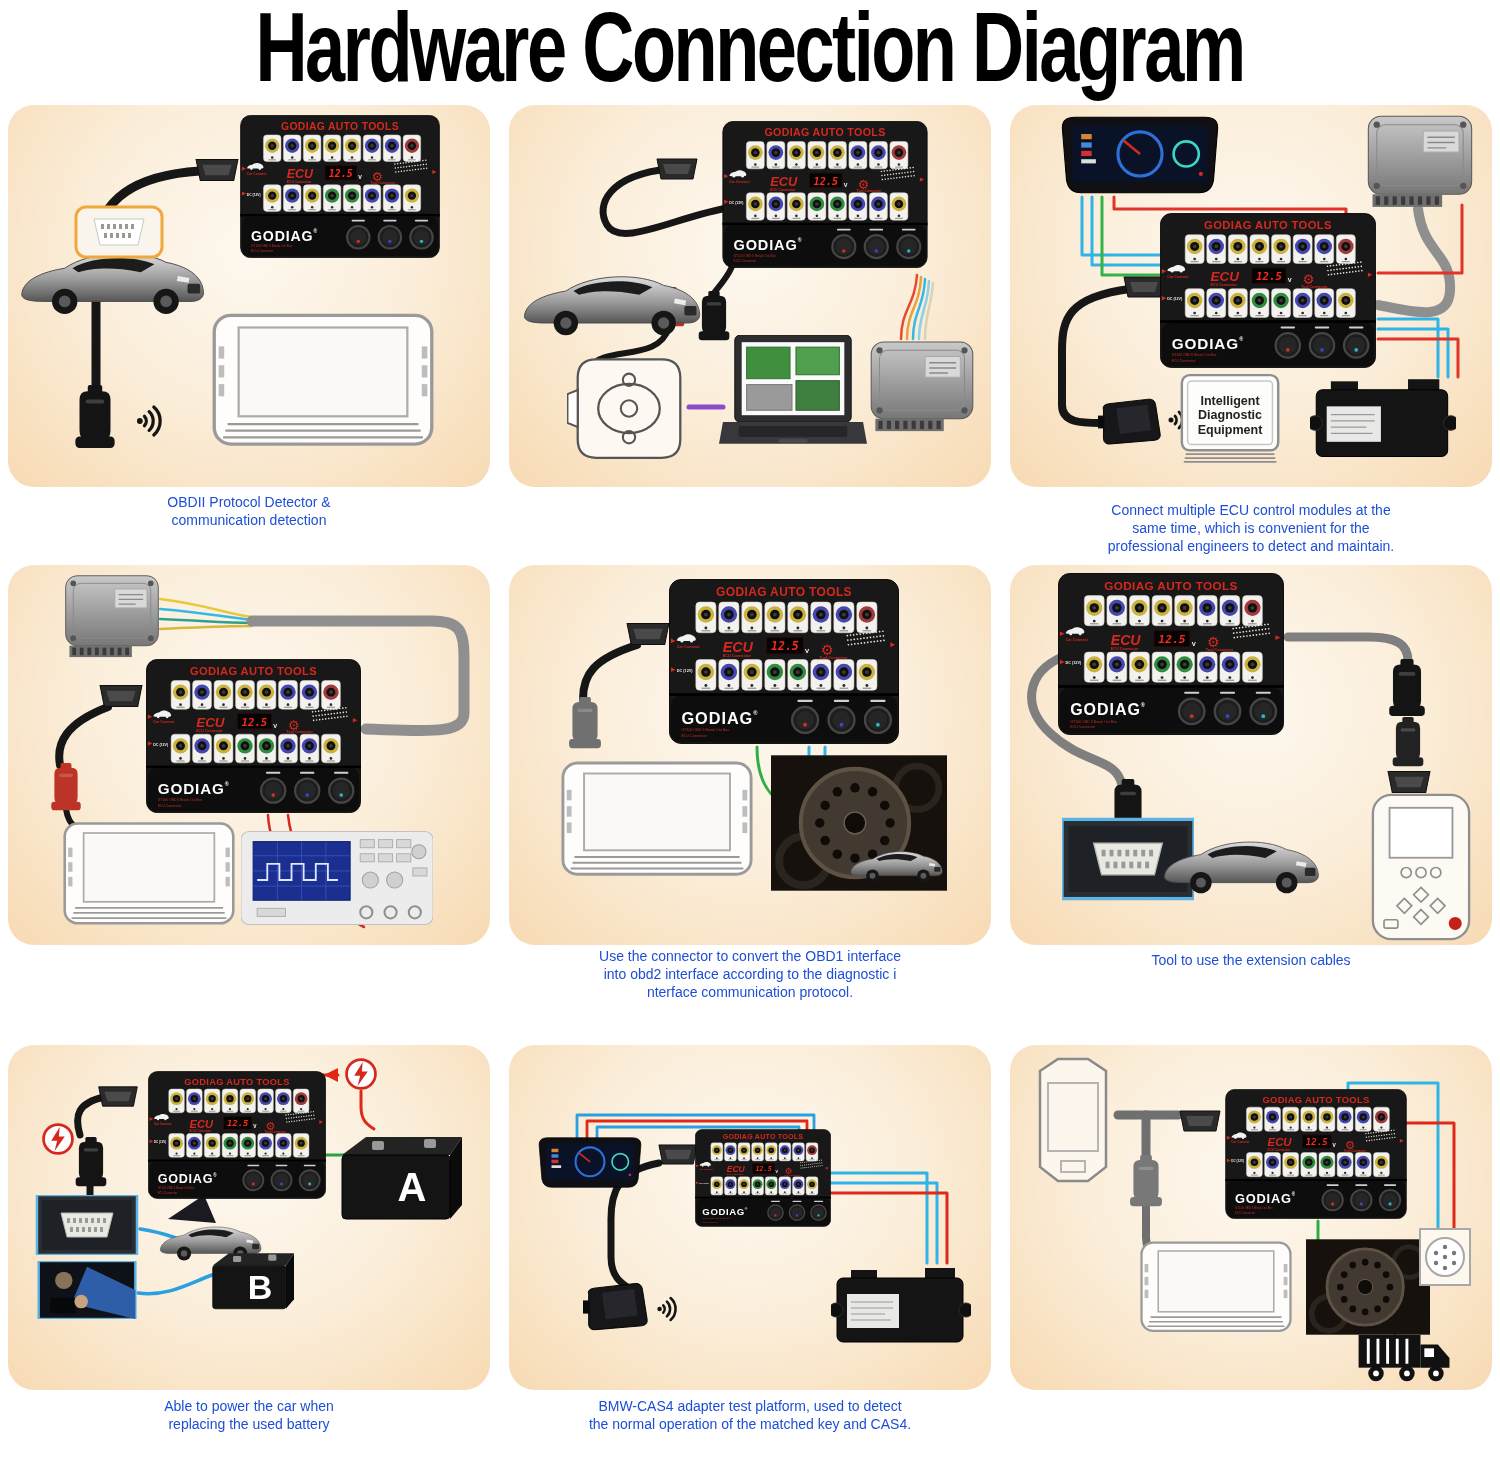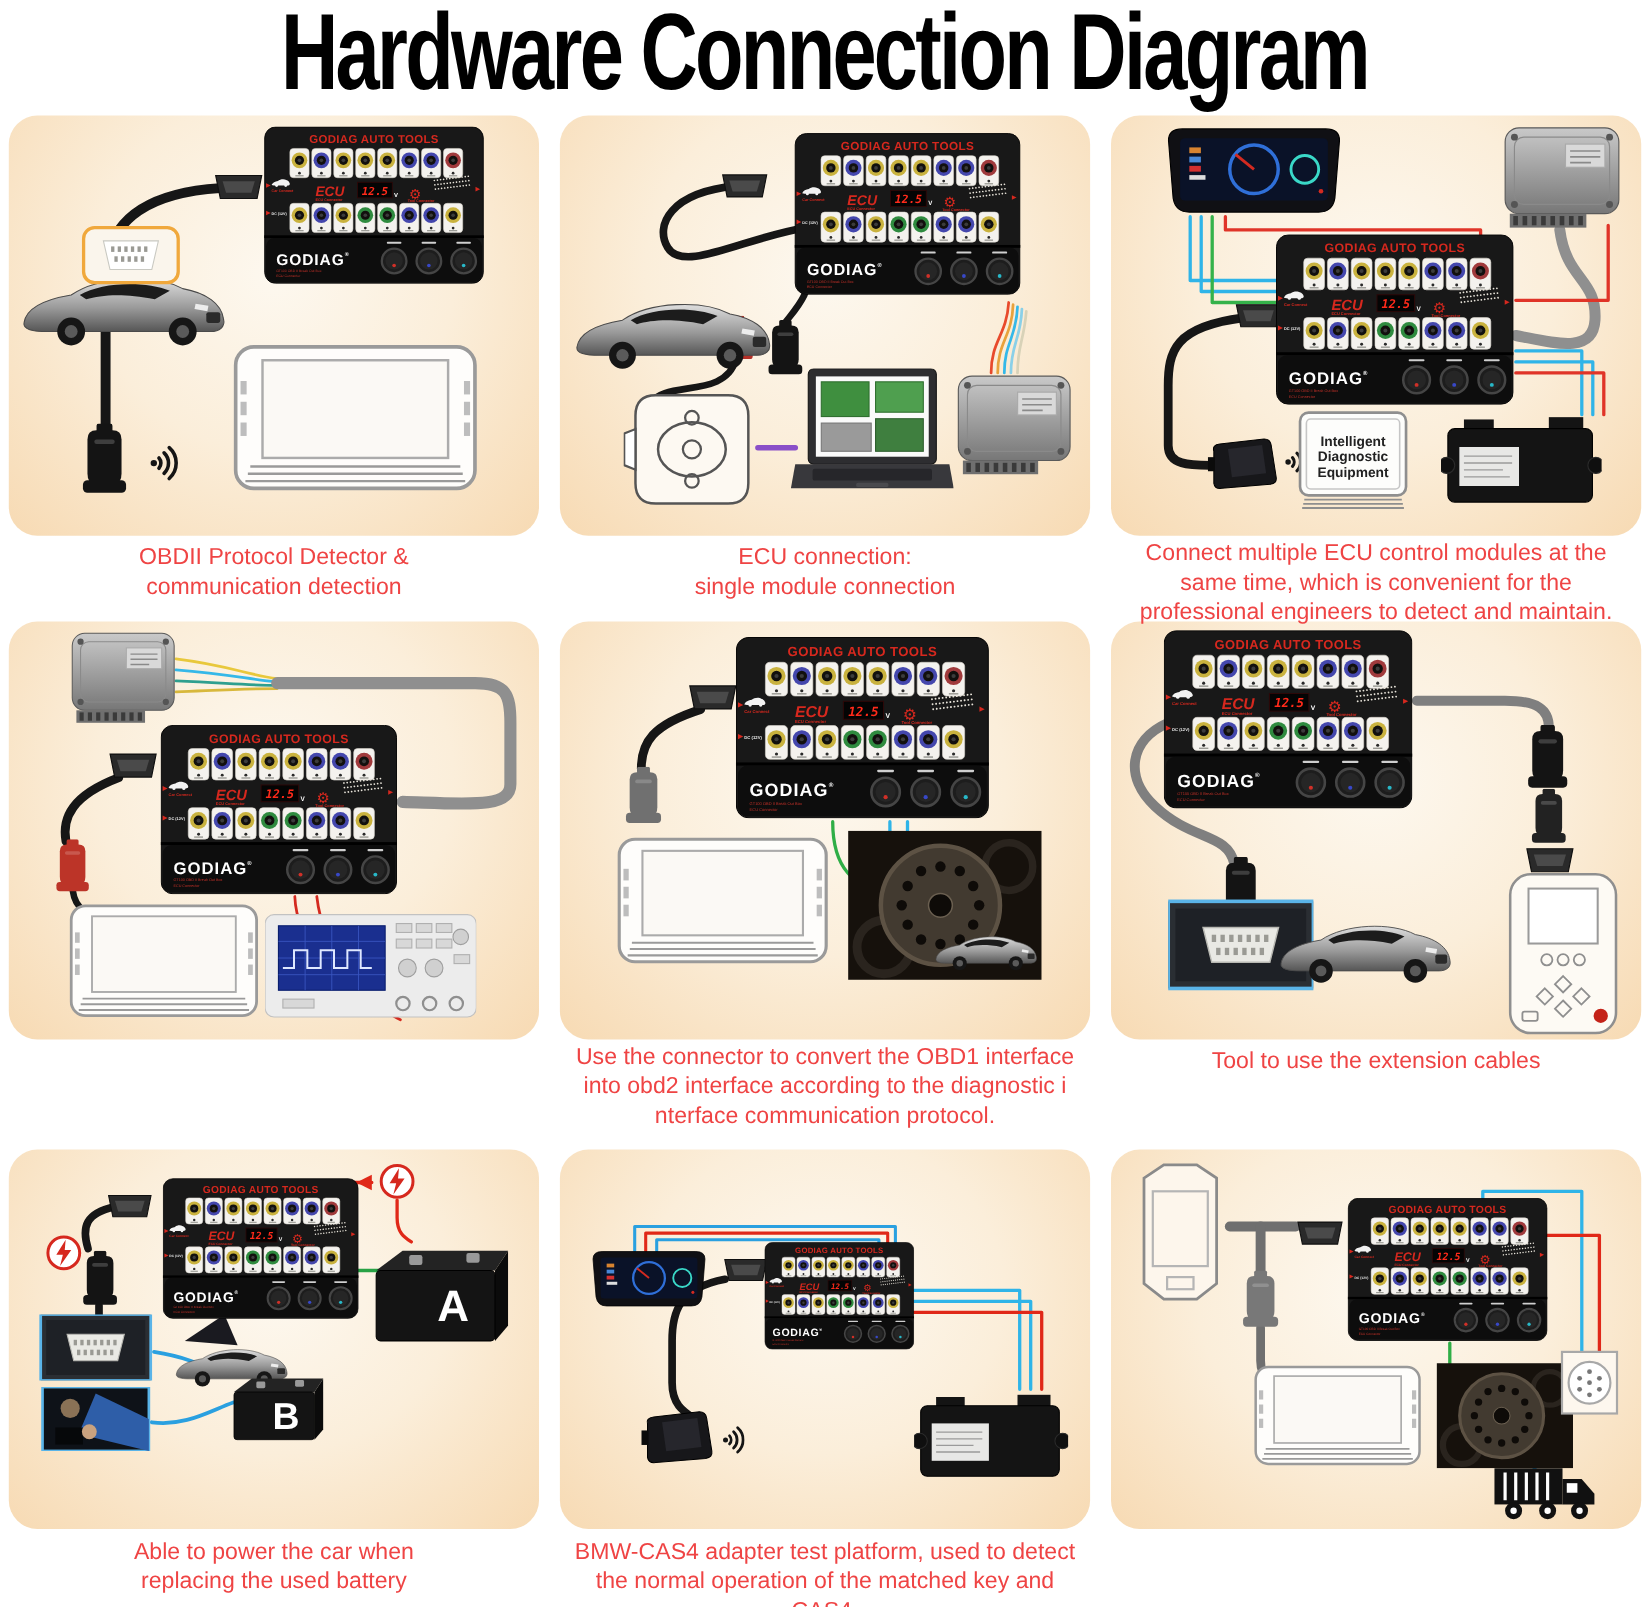--- a/index.html
+++ b/index.html
@@ -5,22 +5,22 @@
   html,body{margin:0;padding:0;background:#ffffff;}
   #page{position:relative;width:1500px;height:1461px;background:#fff;overflow:hidden;
         font-family:"Liberation Sans",sans-serif;}
   #title-wrap{position:absolute;top:-4px;left:0;width:1500px;text-align:center;}
   #page-title{display:inline-block;font-size:88px;font-weight:bold;color:#000;
         letter-spacing:-3px;transform:scale(0.82,1.12);transform-origin:50% 50%;
         white-space:nowrap;}
   .panel{position:absolute;border-radius:26px;
         background:radial-gradient(ellipse at 50% 38%, #fdf8ef 0%, #fbeeda 48%, #f7dab3 100%);}
   .panel svg{display:block;width:100%;height:100%;}
-  .caption{position:absolute;width:482px;text-align:center;font-size:21px;line-height:1.28;
-        color:#ef4444;}
+  .caption{position:absolute;width:482px;text-align:center;font-size:14px;line-height:1.28;
+        color:#1d4ed8;}
   .wire{fill:none;stroke-linecap:round;stroke-linejoin:round;}
   
   .dv-brand{font-family:"Liberation Sans",sans-serif;font-weight:bold;font-size:12.5px;
         fill:#d6281e;letter-spacing:.4px;text-anchor:middle;}
   .dv-ecu{font-family:"Liberation Sans",sans-serif;font-weight:bold;font-style:italic;
         font-size:15px;fill:#d6281e;}
   .dv-tiny{font-family:"Liberation Sans",sans-serif;font-weight:bold;font-size:4px;fill:#d6281e;}
   .dv-tiny.wh{fill:#e8e8e8;}
   .dv-disp{font-family:"DejaVu Sans Mono",monospace;font-weight:bold;font-style:italic;
         font-size:12px;fill:#ff2a1a;text-anchor:middle;}
@@ -741,19 +741,18 @@
             <circle cx="426" cy="208" r="2.2"></circle>
           <circle cx="435" cy="212" r="2.2"></circle>
         </g>
       </g>
       <use href="#sym-truck" x="344" y="284" width="102" height="58"></use>
       <use href="#sym-device" x="215" y="44" width="182" height="130"></use>
     </svg>
   </div>
 
   <div class="caption" style="left:8px;top:494px">OBDII Protocol Detector &amp;<br>communication detection</div>
-  <div class="caption" style="left:509px;top:494px">ECU connection:<br>single module connection</div>
-  <div class="caption" style="left:1010px;top:490px">Connect multiple ECU control modules at the<br>same time, which is convenient for the<br>professional engineers to detect and maintain.</div>
+  <div class="caption" style="left:1010px;top:502px">Connect multiple ECU control modules at the<br>same time, which is convenient for the<br>professional engineers to detect and maintain.</div>
   <div class="caption" style="left:509px;top:948px">Use the connector to convert the OBD1 interface<br>into obd2 interface according to the diagnostic i<br>nterface communication protocol.</div>
   <div class="caption" style="left:1010px;top:952px">Tool to use the extension cables</div>
   <div class="caption" style="left:8px;top:1398px">Able to power the car when<br>replacing the used battery</div>
   <div class="caption" style="left:509px;top:1398px">BMW-CAS4 adapter test platform, used to detect<br>the normal operation of the matched key and CAS4.</div>
 </div>
 
 </body></html>

